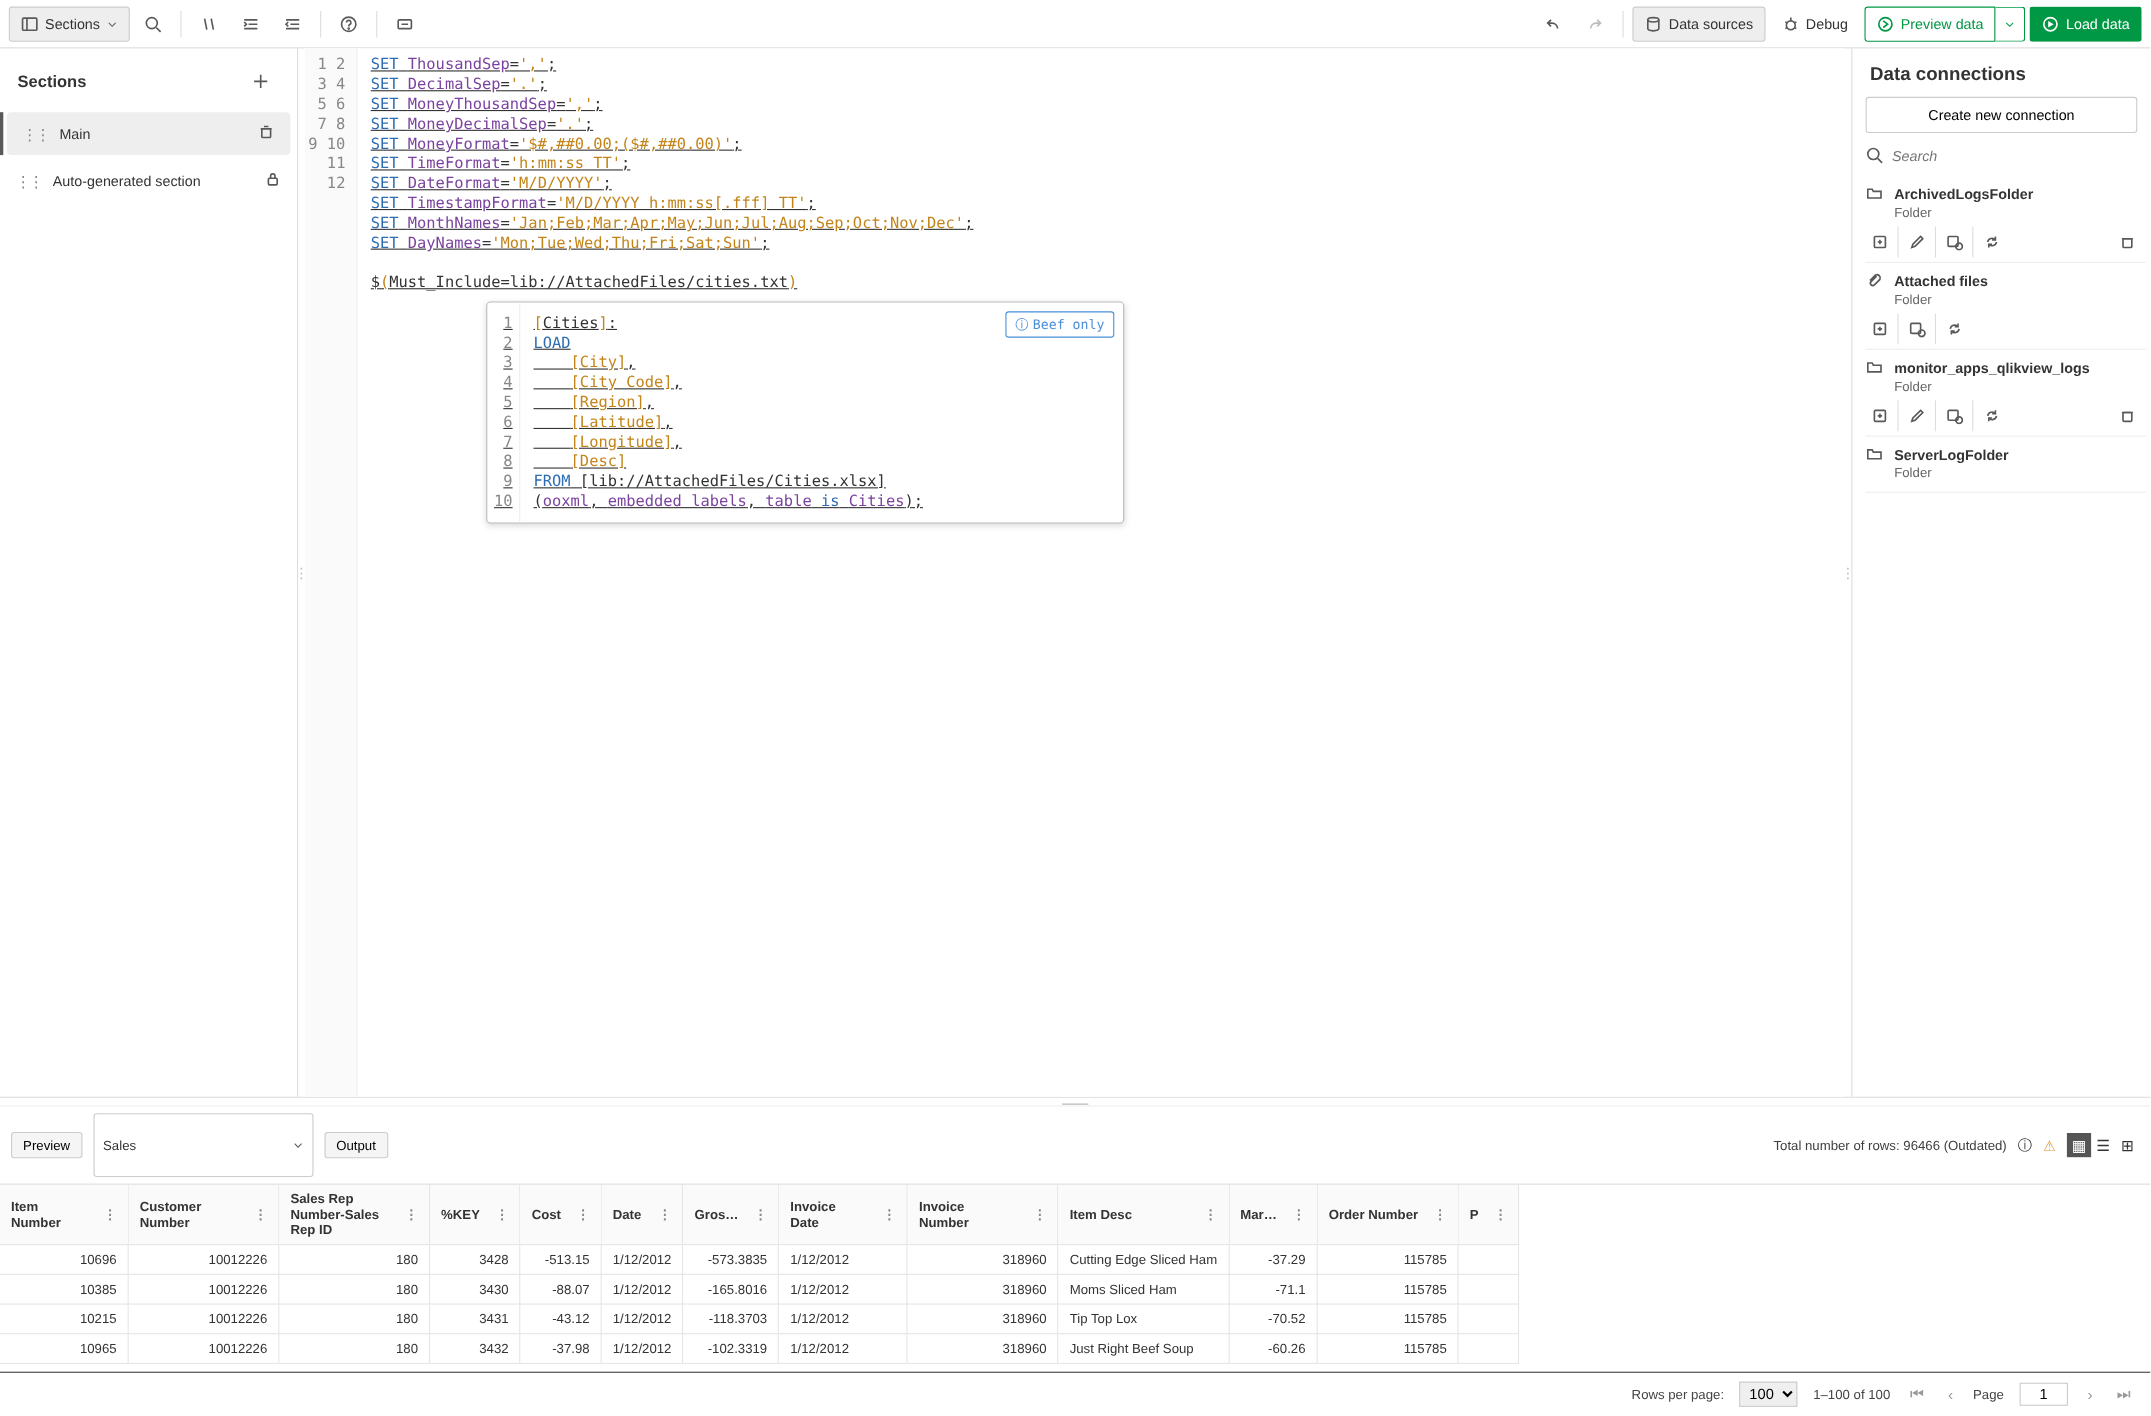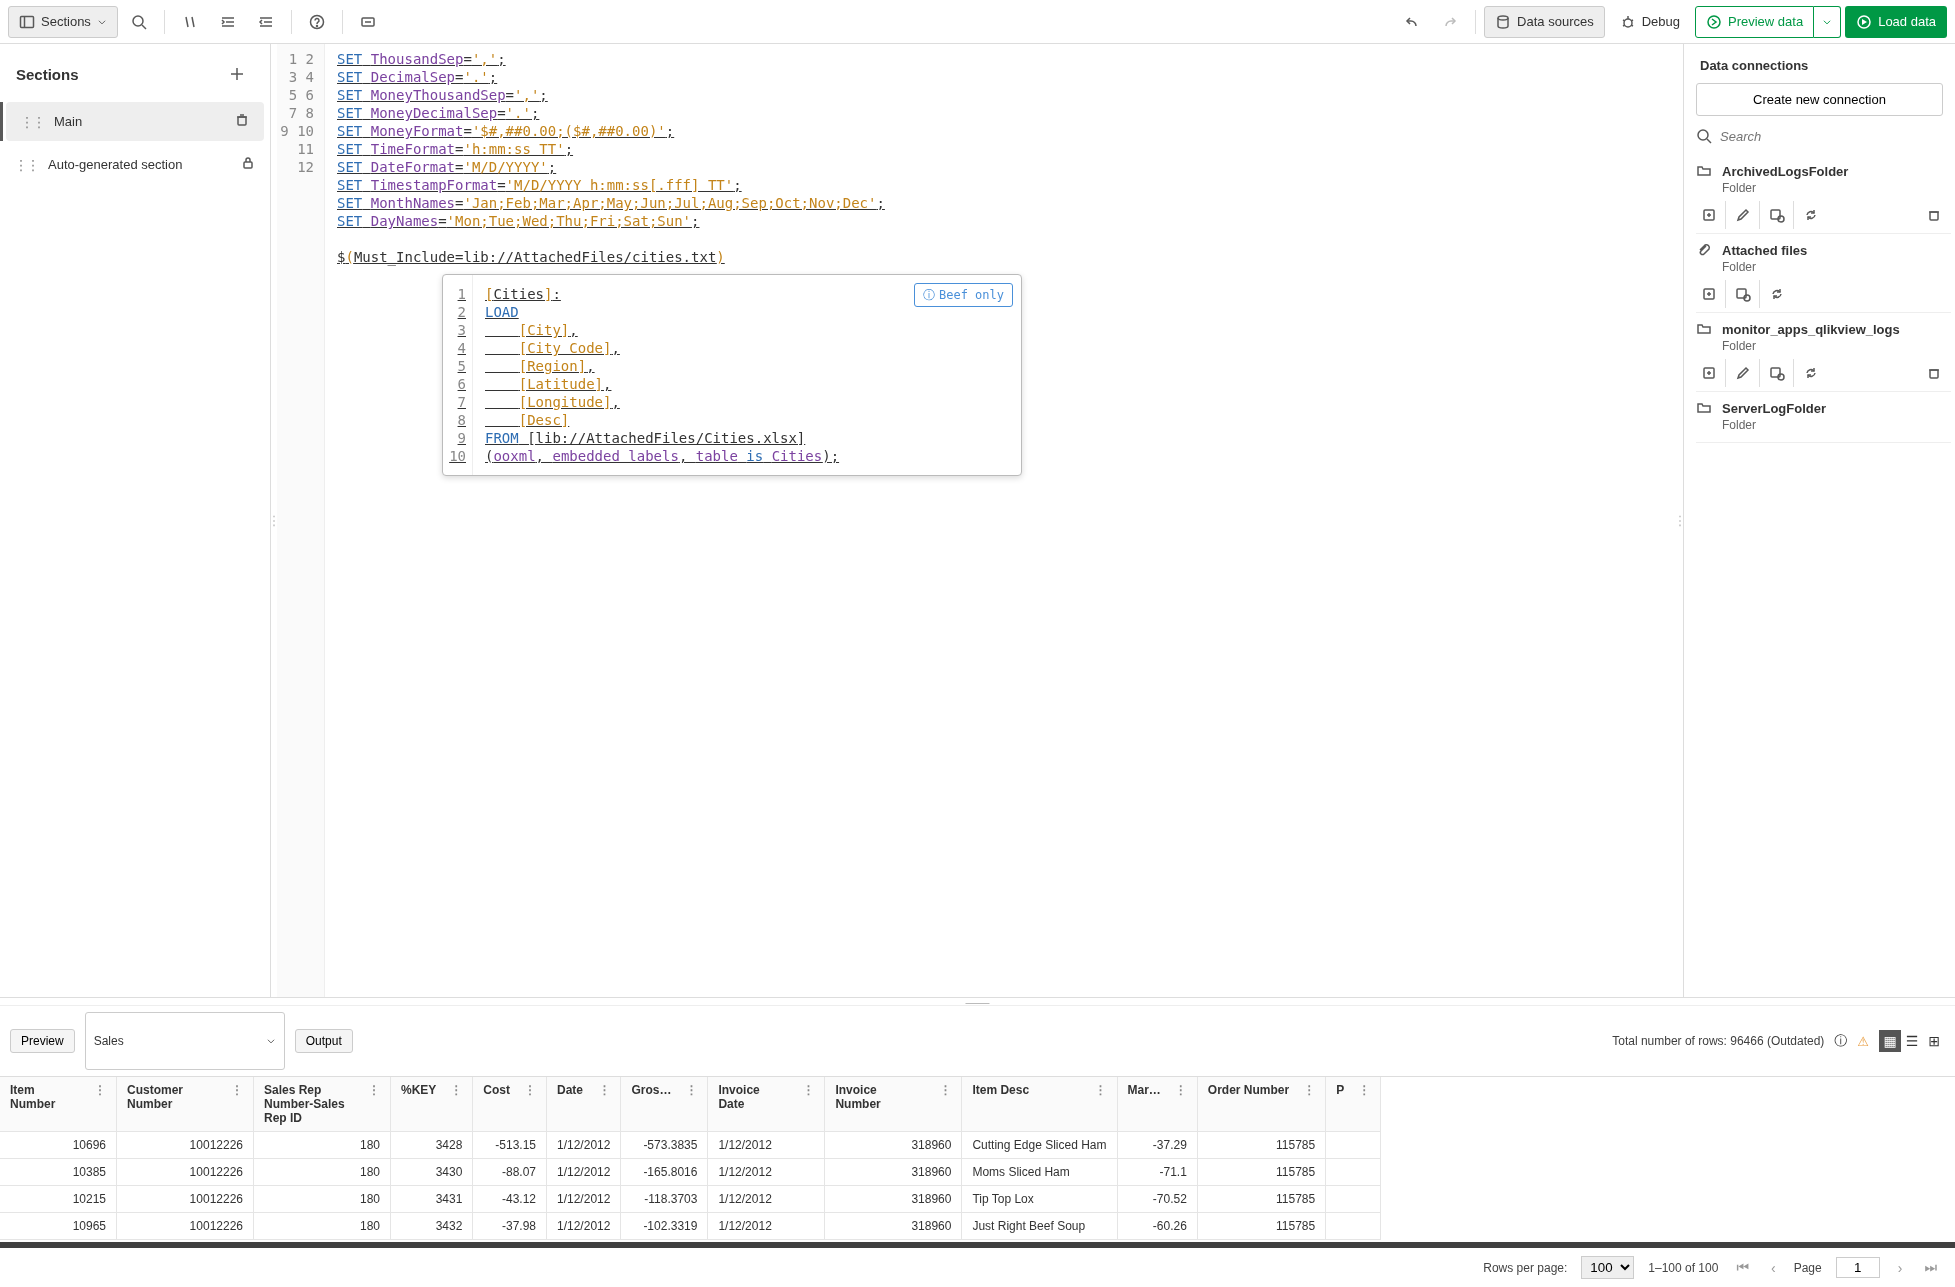--- a/index.html
+++ b/index.html
@@ -44,21 +44,21 @@
 
 .inline-box { margin-top: 8px; margin-left: 105px; width: 580px; border: 1px solid #bbb; border-radius: 4px; box-shadow: 0 2px 6px rgba(0,0,0,0.15); background: #fff; position: relative; }
 .inline-box .ro-badge { position: absolute; right: 8px; top: 8px; border: 1px solid #4a90d9; color: #4a90d9; border-radius: 3px; padding: 2px 8px; font-size: 12px; display: flex; align-items: center; gap: 4px; }
 .inline-box .inner { display: flex; }
 .inline-gutter { width: 30px; text-align: right; padding: 10px 6px 10px 0; color: #888; font-family: Consolas, monospace; font-size: 14px; line-height: 18px; border-right: 1px solid #eee; }
 .inline-code { flex: 1; padding: 10px 12px; font-family: Consolas, monospace; font-size: 14px; line-height: 18px; white-space: pre; }
 
 .vsplit { width: 6px; display:flex; align-items:center; justify-content:center; color:#bbb; cursor:col-resize; user-select:none; }
 
 .sidebar-right { width: 272px; border-left: 1px solid #ddd; display: flex; flex-direction: column; overflow: hidden; }
-.sidebar-right h2 { font-size: 13px; font-weight: 600; padding: 14px 16px 10px; }
+.sidebar-right h2 { font-size: 17px; font-weight: 600; padding: 14px 16px 10px; }
 .create-conn { margin: 0 12px 12px; border: 1px solid #ccc; background: #fff; padding: 8px 0; border-radius: 3px; cursor: pointer; font-size: 13px; text-align:center; }
 .conn-search { margin: 0 12px 10px; display: flex; align-items: center; gap: 8px; color: #888; border-bottom: 1px solid transparent; }
 .conn-search input { border: none; outline: none; flex: 1; font-size: 13px; font-style: italic; color: #888; background: transparent; }
 .conn-list { flex: 1; overflow-y: auto; padding: 0 4px 0 12px; }
 .conn-list::-webkit-scrollbar{width:10px;} .conn-list::-webkit-scrollbar-thumb{background:#ccc;border-radius:5px;}
 .conn-card { border-bottom: 1px solid #eee; padding: 8px 0 4px; }
 .conn-title { display: flex; align-items: center; gap: 10px; font-weight: 600; font-size: 13px; padding-right: 12px; word-break: break-all; }
 .conn-type { color: #666; font-size: 12px; margin: 2px 0 6px 26px; }
 .conn-actions { display: flex; gap: 0; margin-left: -4px; align-items:center; }
 .conn-actions button { width: 34px; height: 28px; border: none; border-right: 1px solid #ddd; background: transparent; cursor: pointer; display:inline-flex; align-items:center; justify-content:center; }
@@ -78,25 +78,25 @@
 .view-sw { display: flex; gap: 0; }
 .view-sw span { width: 22px; height: 22px; display: inline-flex; align-items: center; justify-content: center; cursor: pointer; font-size: 14px; }
 .view-sw span.active { background: #555; color: #fff; }
 
 .grid-wrap { flex: 1; overflow: auto; border-top: 1px solid #ddd; }
 table.grid { border-collapse: collapse; width: max-content; }
 table.grid th, table.grid td { border-right: 1px solid #e5e5e5; border-bottom: 1px solid #e5e5e5; padding: 6px 10px; font-size: 12px; text-align: left; background: #fff; }
 table.grid th { background: #fafafa; position: sticky; top: 0; font-weight: 600; color: #333; }
 table.grid td.num, table.grid th.num { text-align: right; }
 .col-menu { float: right; color: #888; cursor: pointer; margin-left: 6px; }
-.th-inner { display:flex; justify-content:space-between; gap:8px; min-height:42px; }
+.th-inner { display:flex; align-items:center; justify-content:space-between; gap:8px; min-height:42px; }
 .th-label { max-width: 90px; overflow:hidden; text-overflow:ellipsis; }
 table.grid th.wN .th-label{max-width:70px;} table.grid th.wW .th-label{max-width:180px;}
 
-.pagination { display: flex; align-items: center; justify-content: flex-end; gap: 14px; padding: 8px 14px; border-top: 6px solid #404040; font-size: 12px; color: #444; }
+.pagination { display: flex; align-items: center; justify-content: flex-end; gap: 14px; padding: 8px 14px; border-top: 1px solid #404040; font-size: 12px; color: #444; }
 .pagination .pg-btn { color: #999; cursor: pointer; padding: 0 4px; font-size: 14px; }
 .pagination input { width: 44px; border: 1px solid #ccc; text-align: center; padding: 2px; }
 .pagination select { border: 1px solid #ccc; padding: 2px 4px; }
 
 .grid-wrap::-webkit-scrollbar{height:12px;width:12px;} .grid-wrap::-webkit-scrollbar-thumb{background:#ccc;}
 </style>
 </head>
 <body>
 
 <div class="toolbar">

